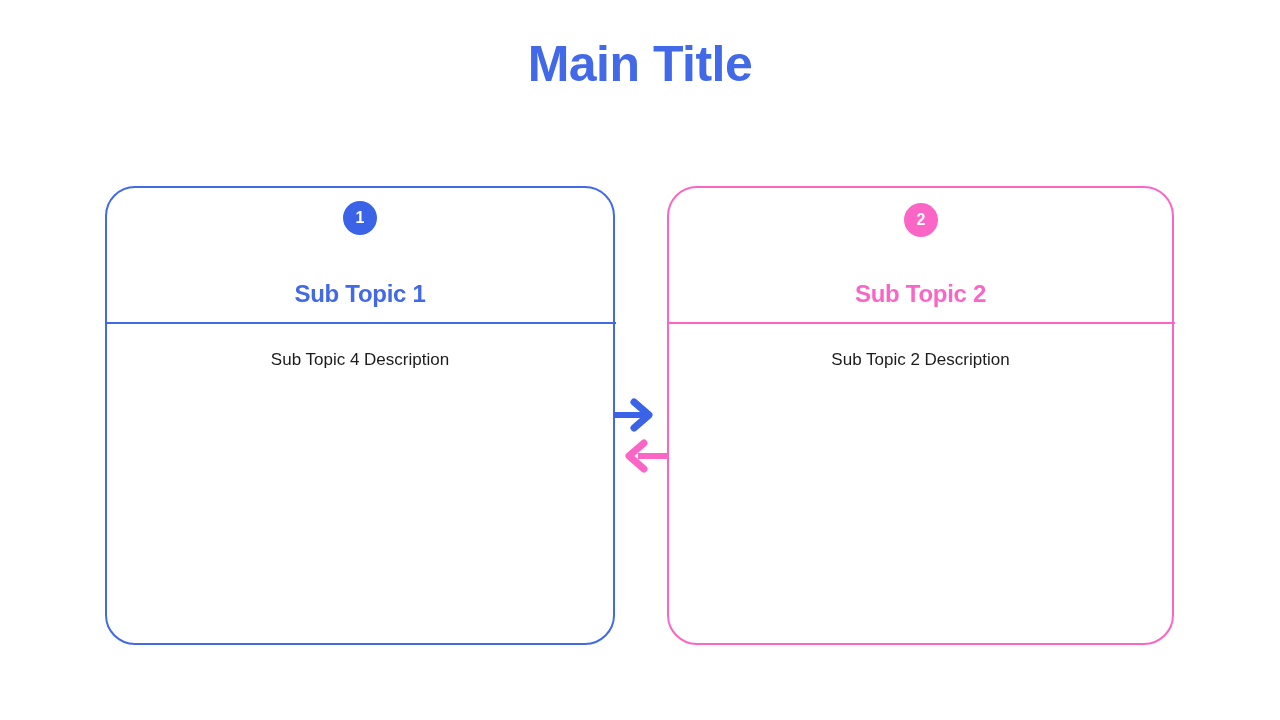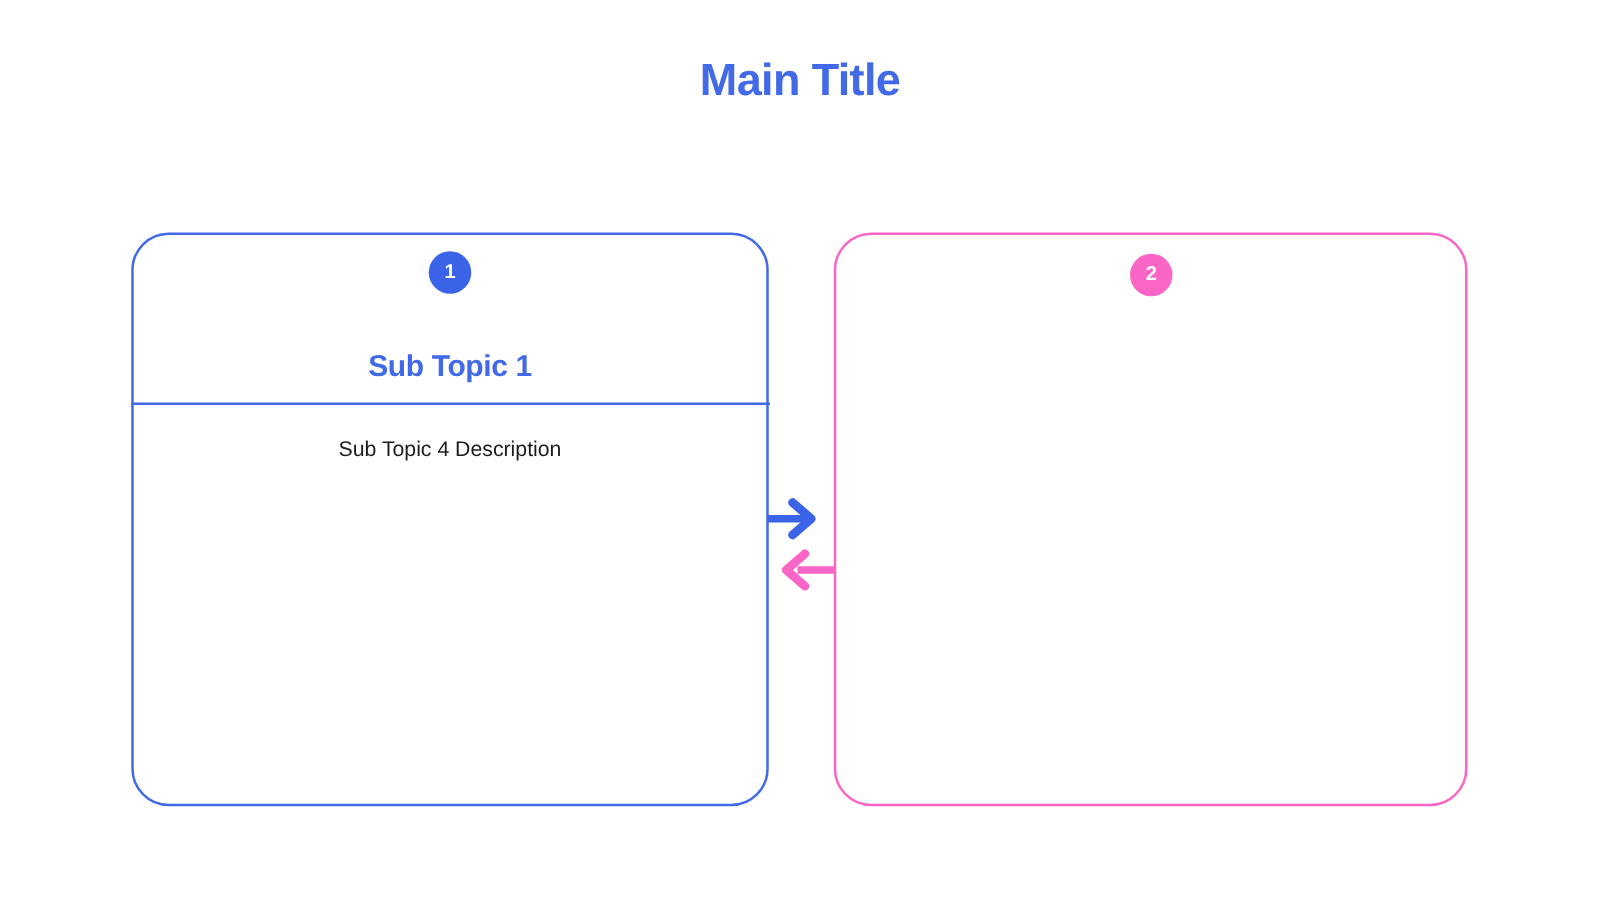--- a/index.html
+++ b/index.html
@@ -25,21 +25,21 @@
     background: #ffffff;
   }
 
   
   #main-title {
     position: absolute;
     left: 0;
     top: 38px;
     width: 1280px;
     text-align: center;
-    font-size: 36px;
+    font-size: 50px;
     font-weight: bold;
     letter-spacing: -0.5px;
     color: #4169E8;
     line-height: 52px;
     white-space: nowrap;
   }
 
   
   .card {
     position: absolute;
@@ -145,20 +145,24 @@
   <div class="card" id="card-1">
     <div class="card-header">
       <div class="card-title">Sub Topic 1</div>
     </div>
     <div class="card-desc">Sub Topic 4 Description</div>
   </div>
 
   <div class="badge" id="badge-1">1</div>
 
   <div class="card" id="card-2">
+    <div class="card-header">
+      <div class="card-title">Sub Topic 2</div>
+    </div>
+    <div class="card-desc">Sub Topic 2 Description</div>
   </div>
 
   <div class="badge" id="badge-2">2</div>
 
   <svg id="connectors" viewBox="0 0 80 88">
 
     <g>
       <line x1="14" y1="23" x2="44" y2="23" stroke="#3B63E8" stroke-width="6" stroke-linecap="butt"></line>
       <polyline points="34,10 49,23 34,36" fill="none" stroke="#3B63E8" stroke-width="7" stroke-linecap="round" stroke-linejoin="round"></polyline>
     </g>

